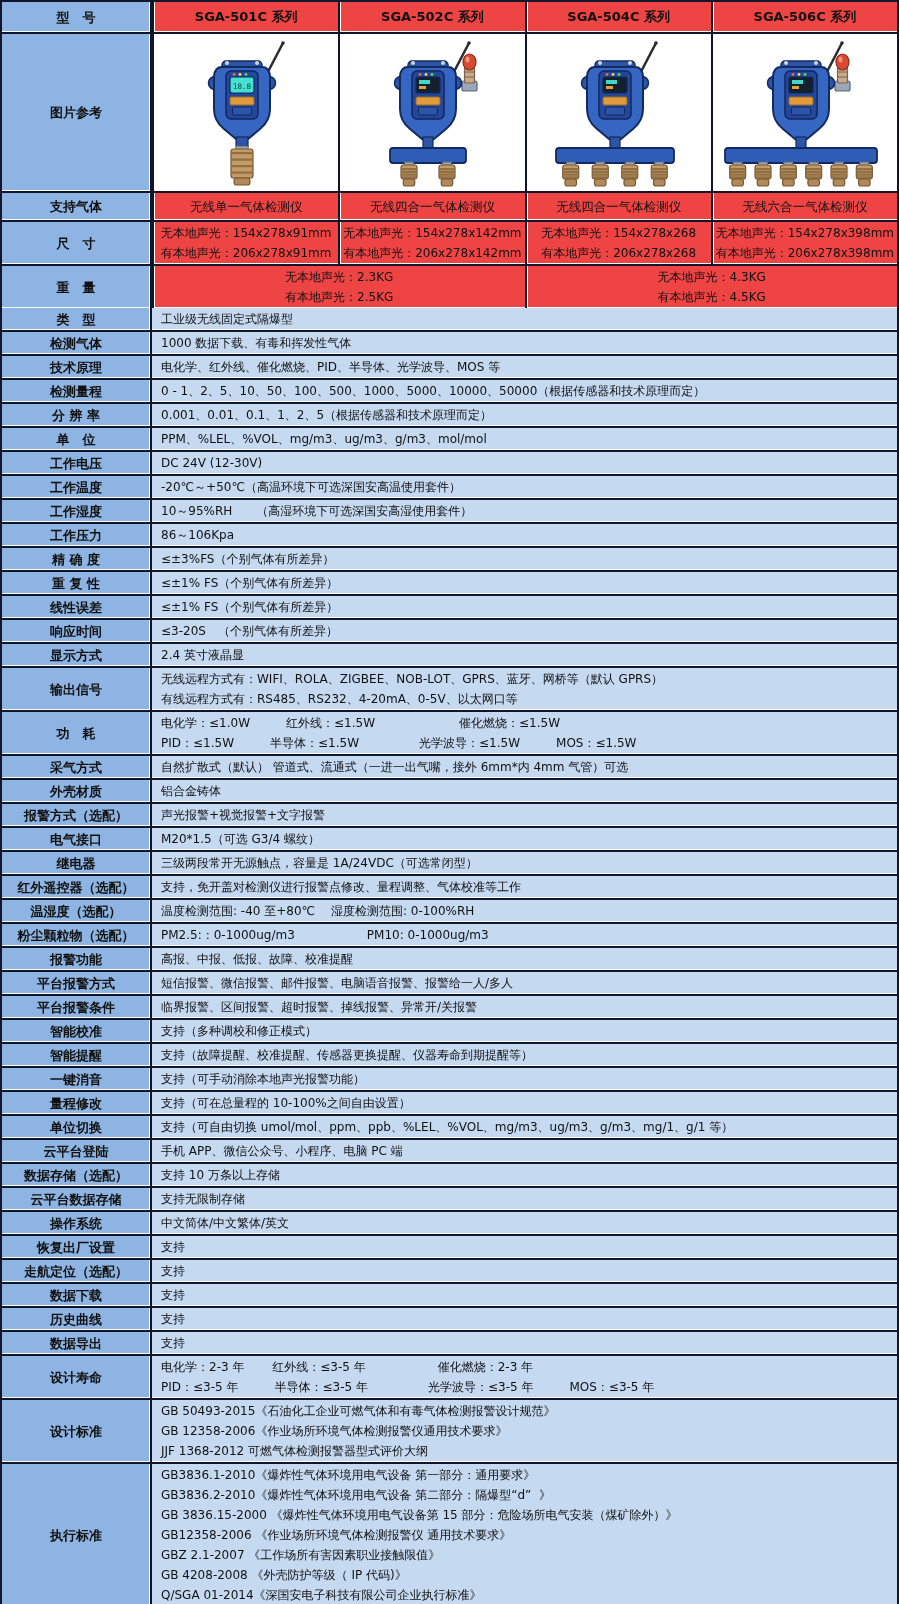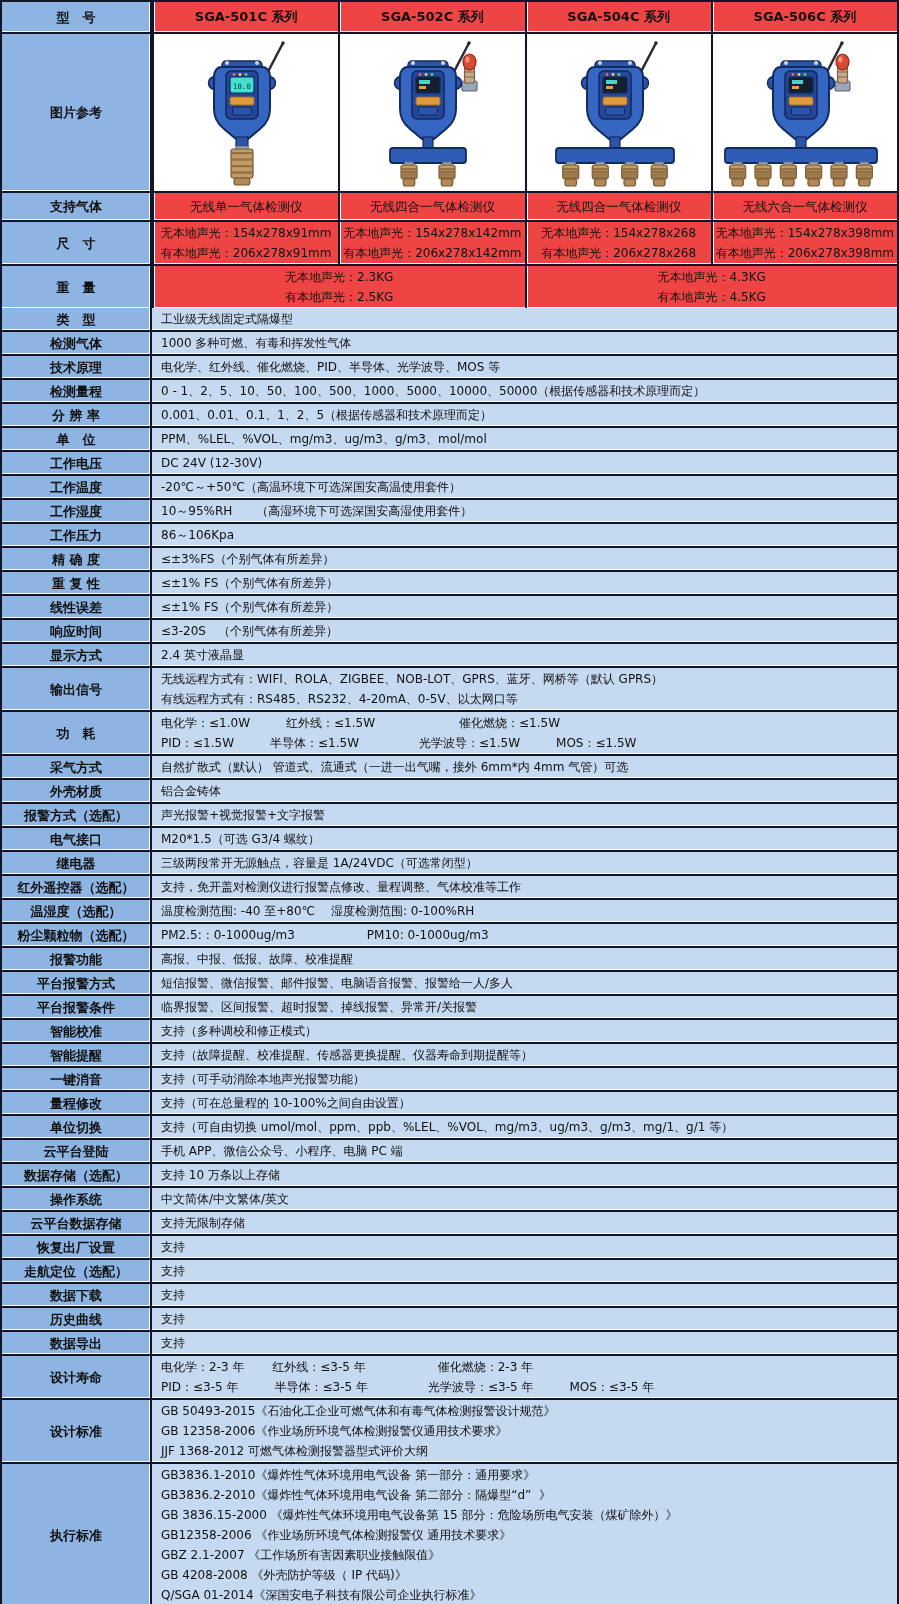--- a/index.html
+++ b/index.html
@@ -308,21 +308,21 @@
   <div id="spec-rows">
       <div class="row spec-row">
         <div class="cell label-cell">类　型</div>
         <div class="cell value-cell">
           <div class="line">工业级无线固定式隔爆型</div>
         </div>
       </div>
       <div class="row spec-row">
         <div class="cell label-cell">检测气体</div>
         <div class="cell value-cell">
-          <div class="line">1000 多种可燃、有毒和挥发性气体</div>
+          <div class="line">1000 数据下载、有毒和挥发性气体</div>
         </div>
       </div>
       <div class="row spec-row">
         <div class="cell label-cell">技术原理</div>
         <div class="cell value-cell">
           <div class="line">电化学、红外线、催化燃烧、PID、半导体、光学波导、MOS 等</div>
         </div>
       </div>
       <div class="row spec-row">
         <div class="cell label-cell">检测量程</div>
@@ -512,29 +512,29 @@
           <div class="line">手机 APP、微信公众号、小程序、电脑 PC 端</div>
         </div>
       </div>
       <div class="row spec-row">
         <div class="cell label-cell">数据存储（选配）</div>
         <div class="cell value-cell">
           <div class="line">支持 10 万条以上存储</div>
         </div>
       </div>
       <div class="row spec-row">
+        <div class="cell label-cell">云平台数据存储</div>
+        <div class="cell value-cell">
+          <div class="line">支持无限制存储</div>
+        </div>
+      </div>
+      <div class="row spec-row">
         <div class="cell label-cell">操作系统</div>
         <div class="cell value-cell">
           <div class="line">中文简体/中文繁体/英文</div>
-        </div>
-      </div>
-      <div class="row spec-row">
-        <div class="cell label-cell">云平台数据存储</div>
-        <div class="cell value-cell">
-          <div class="line">支持无限制存储</div>
         </div>
       </div>
       <div class="row spec-row">
         <div class="cell label-cell">恢复出厂设置</div>
         <div class="cell value-cell">
           <div class="line">支持</div>
         </div>
       </div>
       <div class="row spec-row">
         <div class="cell label-cell">走航定位（选配）</div>

